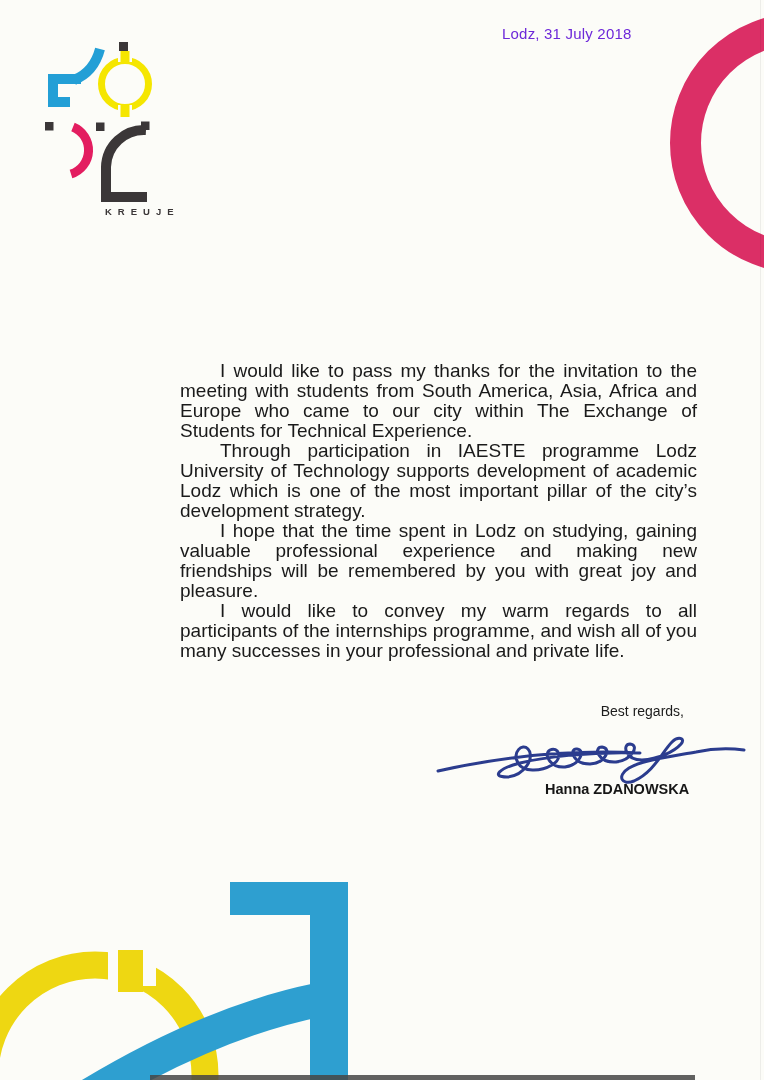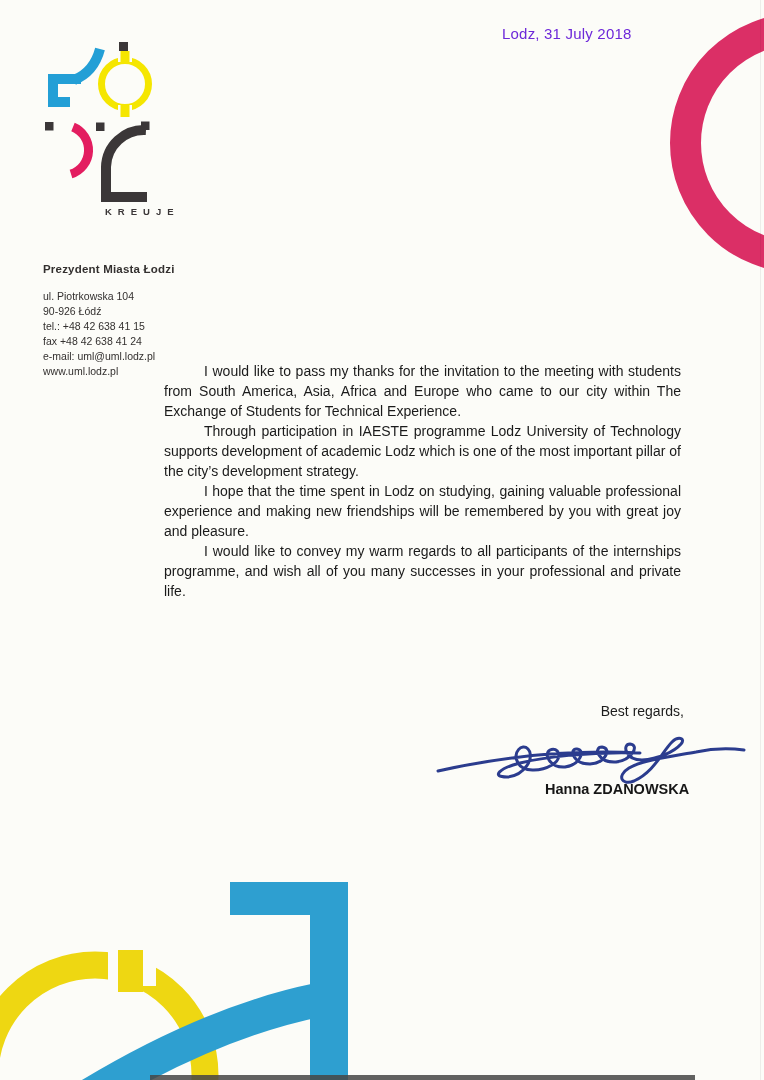--- a/index.html
+++ b/index.html
@@ -24,22 +24,22 @@
     white-space:pre-line;color:#1b1b1b;
   }
   .sender{position:absolute;left:43px;top:263px;width:170px;color:#33302f;}
   .sender-title{font-size:11.5px;font-weight:bold;letter-spacing:0.2px;margin:0 0 14px 0;}
   .sender-lines{font-size:10.5px;line-height:15px;white-space:pre-line;}
   .wordmark{
     position:absolute;left:95px;top:206px;
     font-size:9.5px;font-weight:bold;letter-spacing:6px;color:#3b3738;margin-left:10px;
   }
   .body-text{
-    position:absolute;left:164px;top:361px;width:517px;
-    font-size:14px;line-height:20px;text-align:justify;
+    position:absolute;left:180px;top:361px;width:517px;
+    font-size:19px;line-height:20px;text-align:justify;
   }
   .body-text p{margin:0;text-indent:40px;}
   .closing{
     position:absolute;left:500px;top:703px;width:184px;
     font-size:14px;text-align:right;color:#1c1c1c;
   }
   .signature-svg{position:absolute;left:430px;top:730px;width:330px;height:60px;}
   .signatory{
     position:absolute;left:545px;top:781px;width:155px;
     font-size:14.5px;font-weight:bold;text-align:left;color:#161616;
@@ -91,29 +91,20 @@
       <rect x="96" y="122.5" width="8.5" height="8.5" fill="#3b3738"></rect>
       <rect x="141" y="121.5" width="8.5" height="8.5" fill="#3b3738"></rect>
     </g>
   </svg>
 
   <div class="edge-line"></div>
 
   <div class="dateline">Lodz,  31 July 2018</div>
 
 
-  <div class="sender">
-    <div class="sender-title">Prezydent Miasta Łodzi</div>
-    <div class="sender-lines">ul. Piotrkowska 104
-90-926 Łódź
-tel.: +48 42 638 41 15
-fax +48 42 638 41 24
-e-mail: uml@uml.lodz.pl
-www.uml.lodz.pl</div>
-  </div>
 
   <div class="wordmark">KREUJE</div>
 
   <div class="body-text">
       <p>I would like to pass my thanks for the invitation to the meeting with students from South America, Asia, Africa and Europe who came to our city within The Exchange of Students for Technical Experience.</p>
       <p>Through participation in IAESTE programme Lodz University of Technology supports development of academic Lodz which is one of the most important pillar of the city’s development strategy.</p>
       <p>I hope that the time spent in Lodz on studying, gaining valuable professional experience and making new friendships will be remembered by you with great joy and pleasure.</p>
       <p>I would like to convey my warm regards to all participants of the internships programme, and wish all of you many successes in your professional and private life.</p>
     </div>
 

